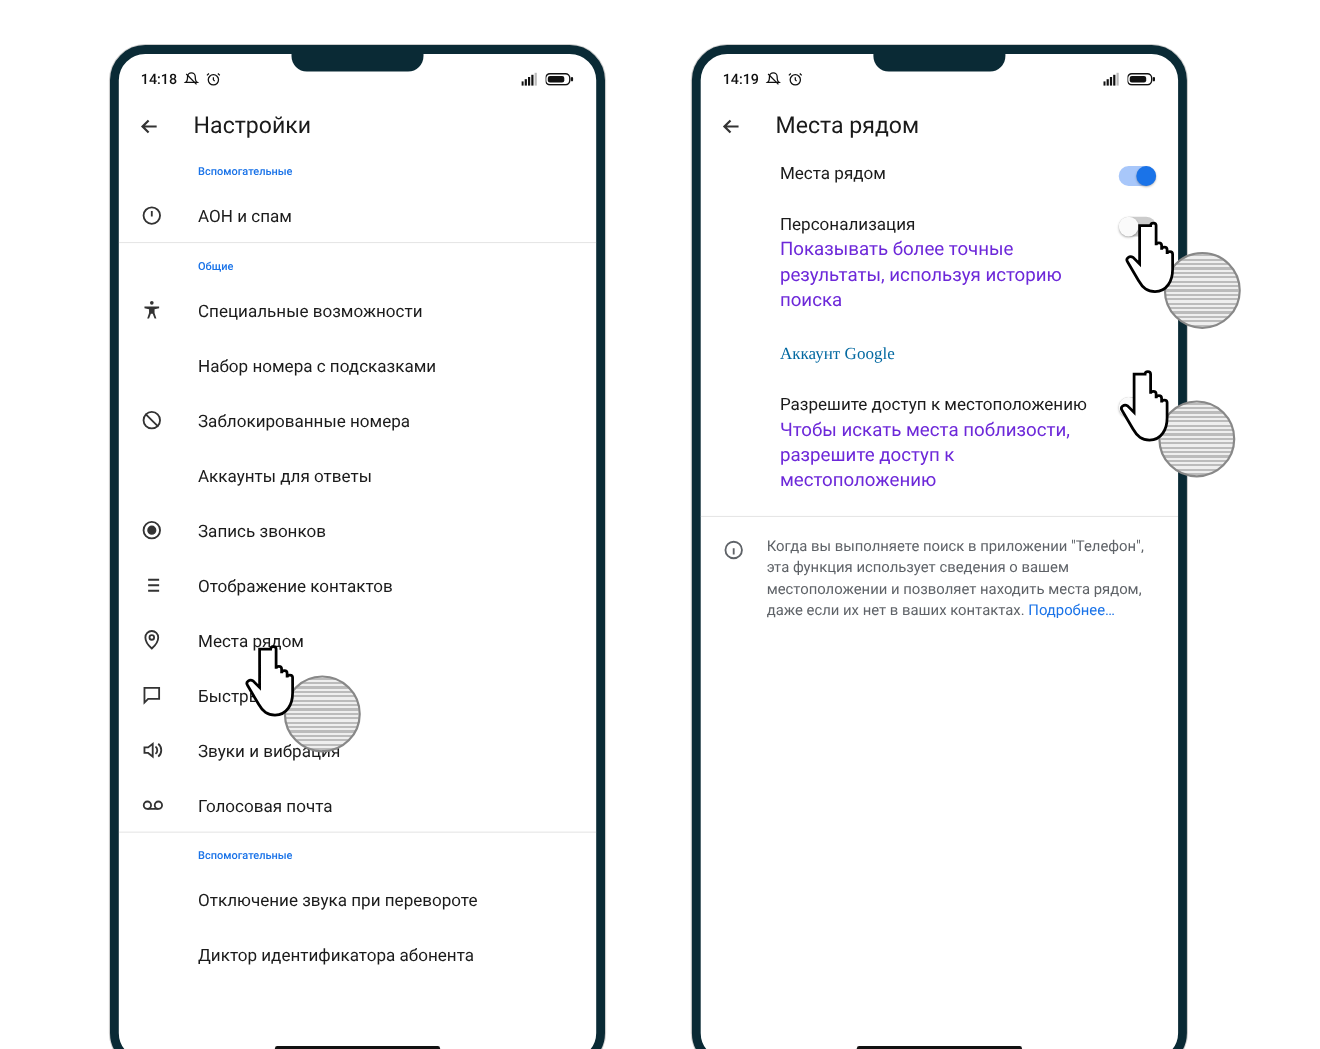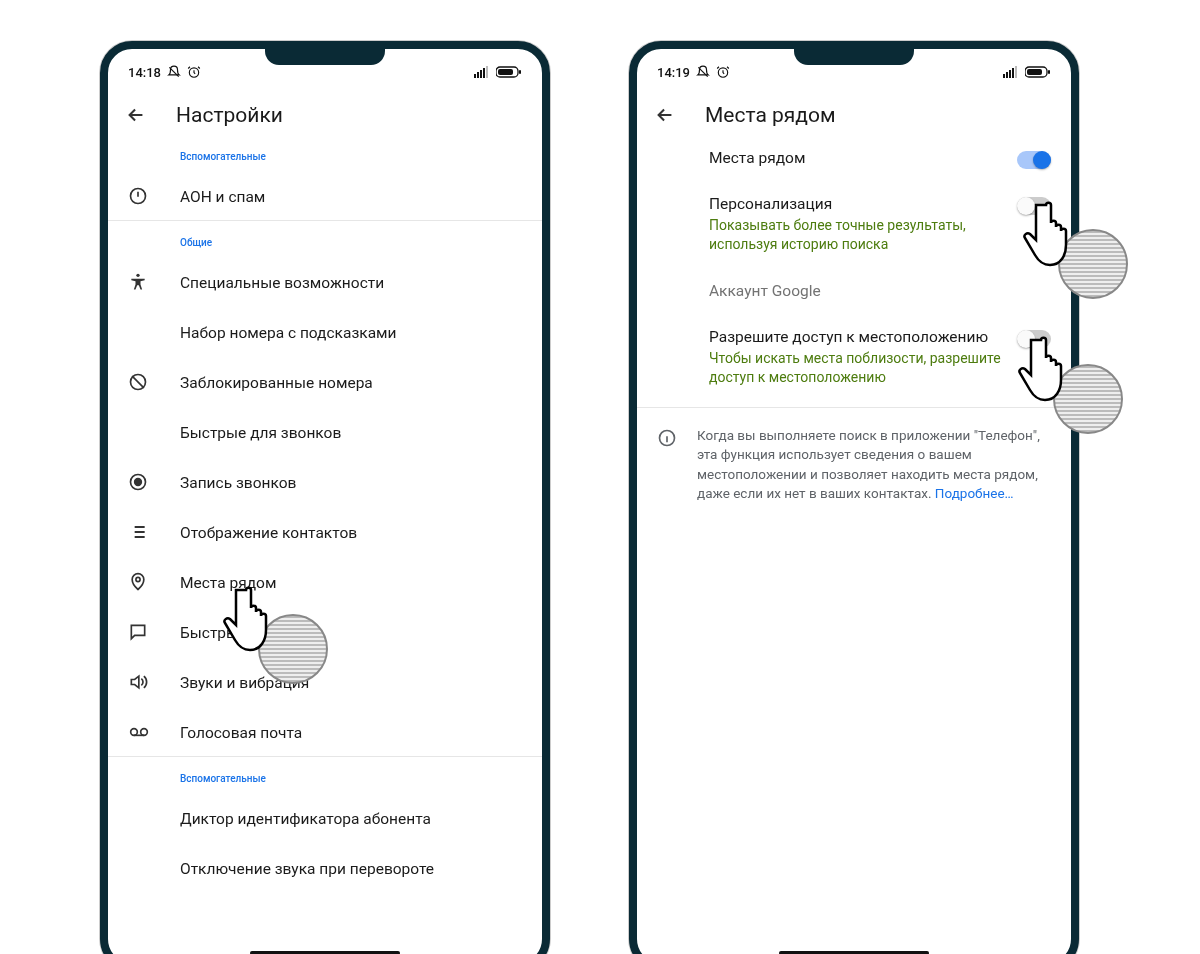--- a/index.html
+++ b/index.html
@@ -65,22 +65,22 @@
   }
   .list-item .li-label { font-size: 15.5px; color: #1b1b1b; flex:1; }
   .divider { height: 1px; background: #e6e6e6; margin-left: 0; }
   
   .toggle-row {
     display:flex; align-items:flex-start; padding: 14px 20px 14px 72px;
     position: relative;
   }
   .toggle-row .texts { flex:1; padding-right: 50px; }
   .toggle-row .t-title { font-size: 15.5px; color:#1b1b1b; }
-  .toggle-row .t-sub { font-size: 14px; color:#4d7c0f; margin-top:3px; line-height:1.35; }
-  .toggle-row.disabled .t-title { color:#737373; }
+  .toggle-row .t-sub { font-size: 17px; color:#6d28d9; margin-top:3px; line-height:1.35; }
+  .toggle-row.disabled .t-title { color:#0369a1;font-family:Liberation Serif, serif; }
   .switch {
     position:absolute; right:20px; top:16px;
     width:34px; height:18px; border-radius:10px; background:#ccc;
   }
   .switch .knob {
     position:absolute; width:18px; height:18px; border-radius:50%;
     background:#fafafa; top:0; left:0; box-shadow:0 1px 2px rgba(0,0,0,.3);
   }
   .switch.on { background:#a8c7fa; }
   .switch.on .knob { background:#1a73e8; left:16px; }
@@ -186,21 +186,21 @@
       <span class="li-icon">
           <svg width="20" height="20" viewBox="0 0 24 24" fill="none" stroke="#333" stroke-width="2">
             <circle cx="12" cy="12" r="9"></circle>
             <path d="M5 5l14 14"></path>
           </svg>
         </span>
       <span class="li-label">Заблокированные номера</span>
     </div>
     <div class="list-item">
       <span class="li-icon"></span>
-      <span class="li-label">Быстрые для звонков</span>
+      <span class="li-label">Аккаунты для ответы</span>
     </div>
     <div class="list-item">
       <span class="li-icon">
           <svg width="20" height="20" viewBox="0 0 24 24" fill="none" stroke="#333" stroke-width="2">
             <circle cx="12" cy="12" r="9"></circle>
             <circle cx="12" cy="12" r="4" fill="#333"></circle>
           </svg>
         </span>
       <span class="li-label">Запись звонков</span>
     </div>
@@ -245,25 +245,25 @@
             <path d="M6 16h12"></path>
           </svg>
         </span>
       <span class="li-label">Голосовая почта</span>
     </div>
     <div class="divider"></div>
 
     <div class="section-label">Вспомогательные</div>
     <div class="list-item">
       <span class="li-icon"></span>
+      <span class="li-label">Отключение звука при перевороте</span>
+    </div>
+    <div class="list-item">
+      <span class="li-icon"></span>
       <span class="li-label">Диктор идентификатора абонента</span>
-    </div>
-    <div class="list-item">
-      <span class="li-icon"></span>
-      <span class="li-label">Отключение звука при перевороте</span>
     </div>
   </div>
 
   <div class="handle-bar"></div>
 </div>
 
 <div class="phone phone-right">
   <div class="status-bar">
     <div class="status-left">
       <span>14:19</span>

